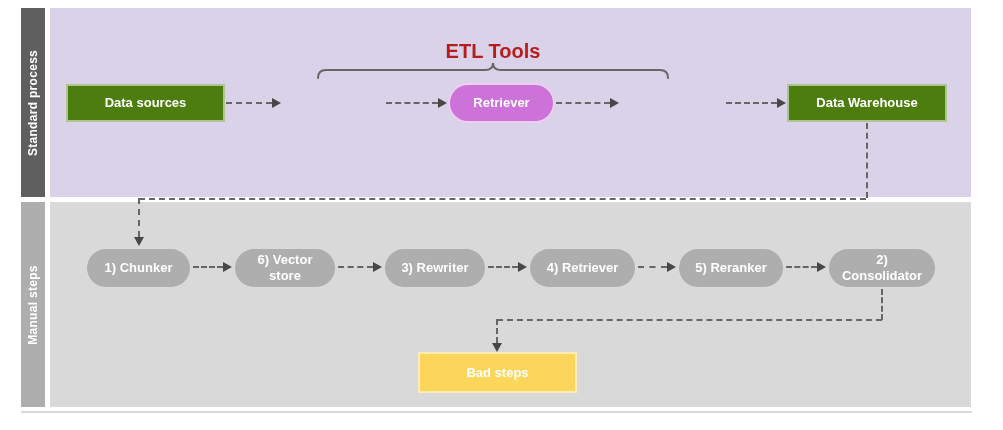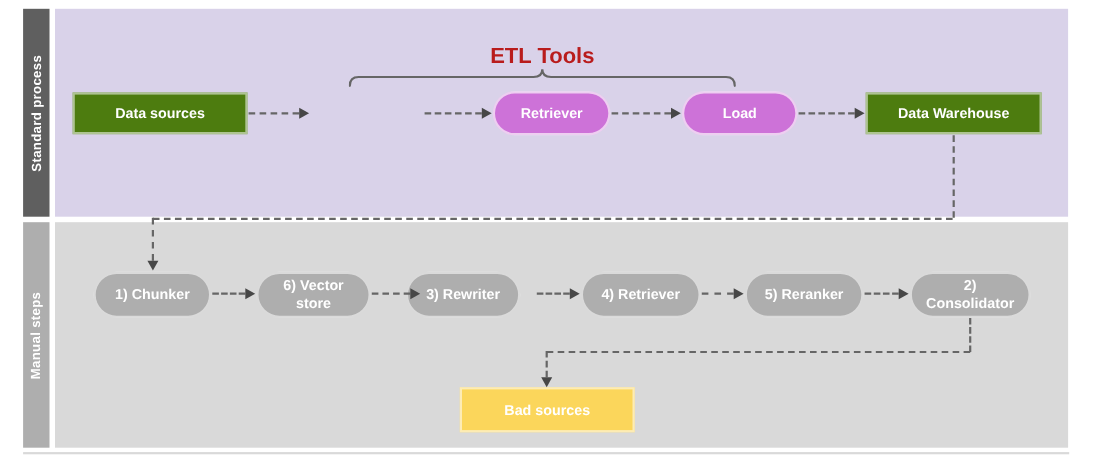--- a/index.html
+++ b/index.html
@@ -35,21 +35,21 @@
   .yellow-rect{ background:#fbd65b; }
 
   #n-data-sources  { left:66px;  top:84px;  width:159px; height:38px; }
   #n-extract       { left:281px; top:83px;  width:104px; height:40px; }
   #n-transform     { left:448px; top:83px;  width:107px; height:40px; }
   #n-load          { left:620px; top:83px;  width:105px; height:40px; }
   #n-data-warehouse{ left:787px; top:84px;  width:160px; height:38px; }
 
   #n-chunker      { left:85px;  top:247px; width:107px; height:42px; }
   #n-vector-store { left:233px; top:247px; width:104px; height:42px; padding:0 12px; }
-  #n-rewriter     { left:369px; top:247px; width:104px; height:42px; }
+  #n-rewriter     { left:383px; top:247px; width:104px; height:42px; }
   #n-retriever    { left:528px; top:247px; width:109px; height:42px; }
   #n-reranker     { left:677px; top:247px; width:108px; height:42px; }
   #n-consolidator { left:827px; top:247px; width:110px; height:42px; padding:0 6px; }
 
   #n-bad-output   { left:418px; top:352px; width:159px; height:41px; }
 
   
   .hdash { position:absolute; height:0; border-top:2px dashed #666666; }
   .vdash { position:absolute; width:0;  border-left:2px dashed #666666; }
   .arr-r { position:absolute; width:0; height:0;
@@ -85,23 +85,20 @@
   <svg id="etl-bracket" width="352" height="18" viewBox="0 0 352 18">
     <path d="M1,17 Q1,9 9,9 L168,9 Q176,9 176,2 Q176,9 184,9 L343,9 Q351,9 351,17" fill="none" stroke="#666666" stroke-width="2" stroke-linecap="round"></path>
   </svg>
 
   <div id="n-data-sources" class="node gray-rect">
     <span>Data sources</span>
   </div>
   <div id="n-transform" class="node pill purple">
     <span>Retriever</span>
   </div>
-  <div id="n-load" class="node pill purple">
-    <span>Load</span>
-  </div>
   <div id="n-data-warehouse" class="node gray-rect">
     <span>Data Warehouse</span>
   </div>
 
   <div id="n-chunker" class="node pill gray-pill">
     <span>1) Chunker</span>
   </div>
   <div id="n-vector-store" class="node pill gray-pill">
     <span>6) Vector store</span>
   </div>
@@ -112,21 +109,21 @@
     <span>4) Retriever</span>
   </div>
   <div id="n-reranker" class="node pill gray-pill">
     <span>5) Reranker</span>
   </div>
   <div id="n-consolidator" class="node pill gray-pill">
     <span>2) Consolidator</span>
   </div>
 
   <div id="n-bad-output" class="node yellow-rect">
-    <span>Bad sources</span>
+    <span>Bad steps</span>
   </div>
 
   <div class="hdash" style="left:226px; top:102px; width:46px;"></div>
   <div class="arr-r" style="left:272px; top:98px;"></div>
 
   <div class="hdash" style="left:386px; top:102px; width:52px;"></div>
   <div class="arr-r" style="left:438px; top:98px;"></div>
 
   <div class="hdash" style="left:556px; top:102px; width:54px;"></div>
   <div class="arr-r" style="left:610px; top:98px;"></div>

